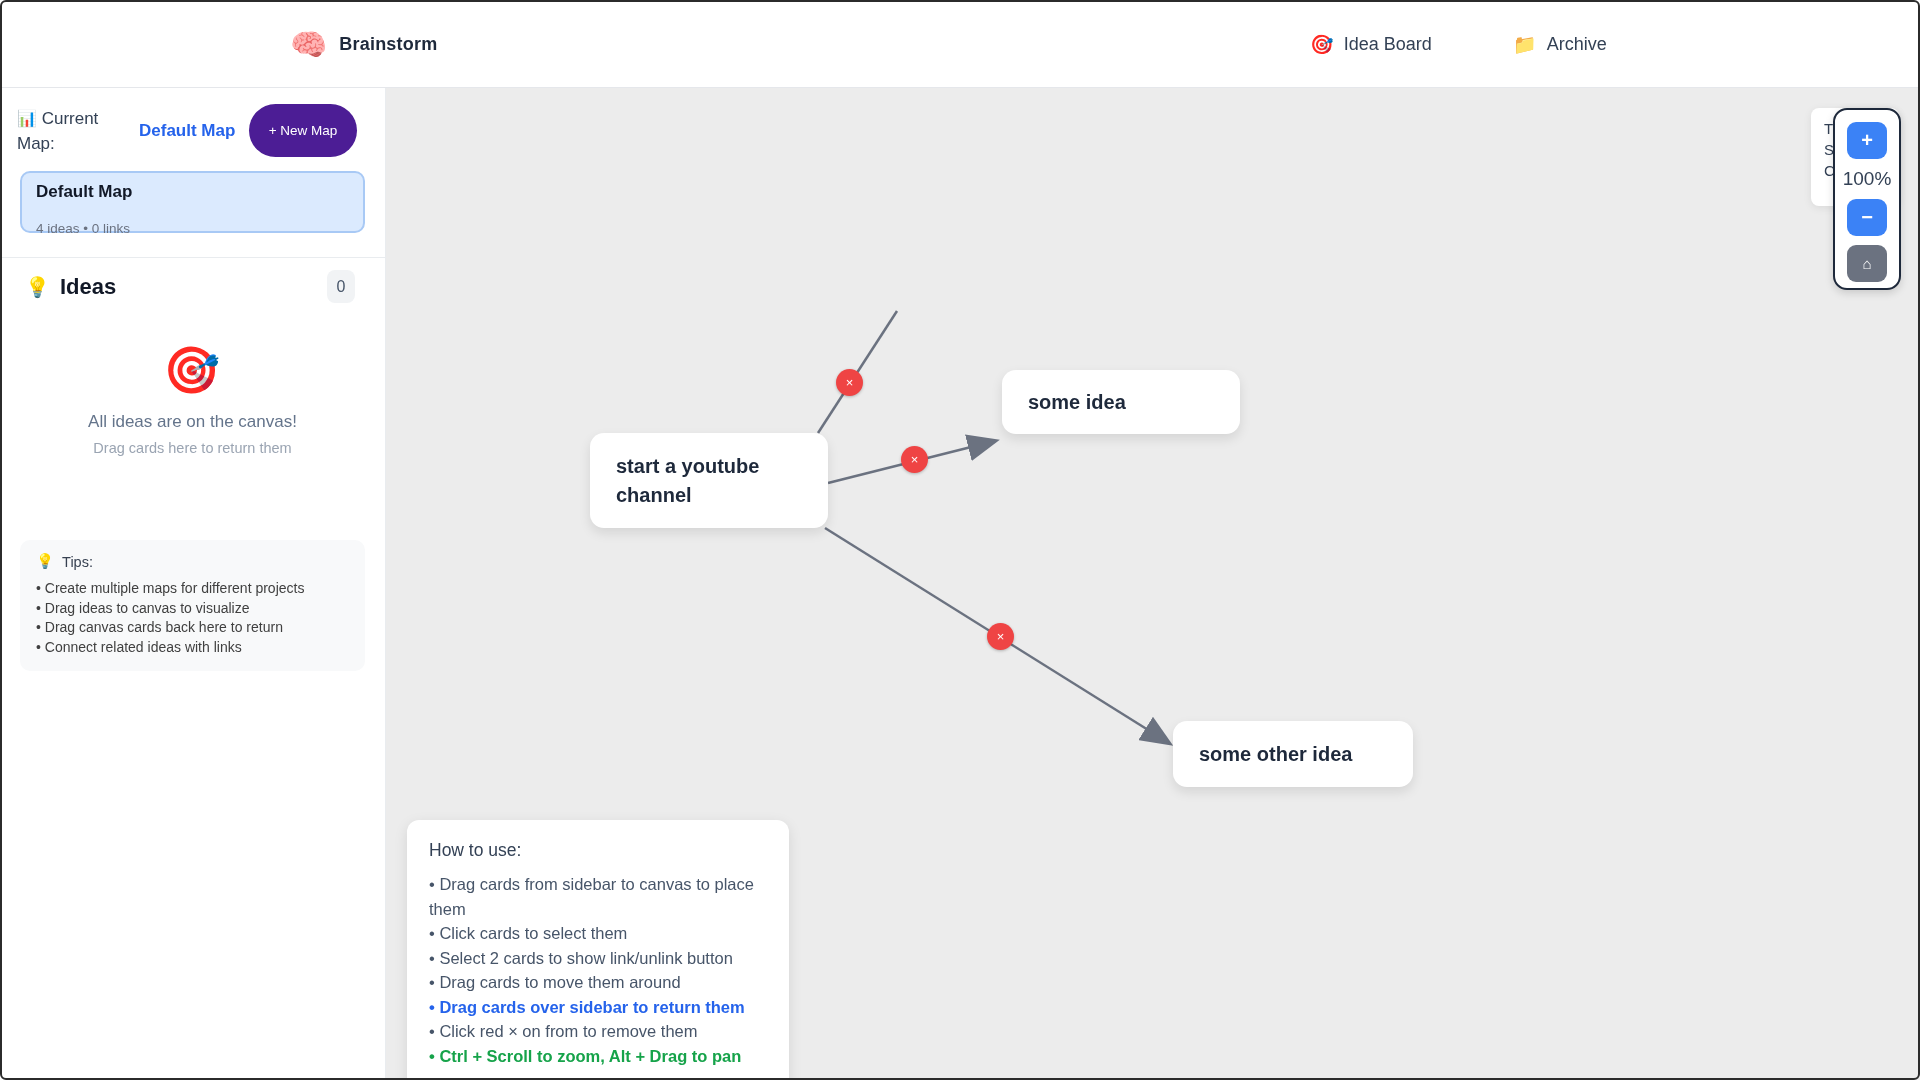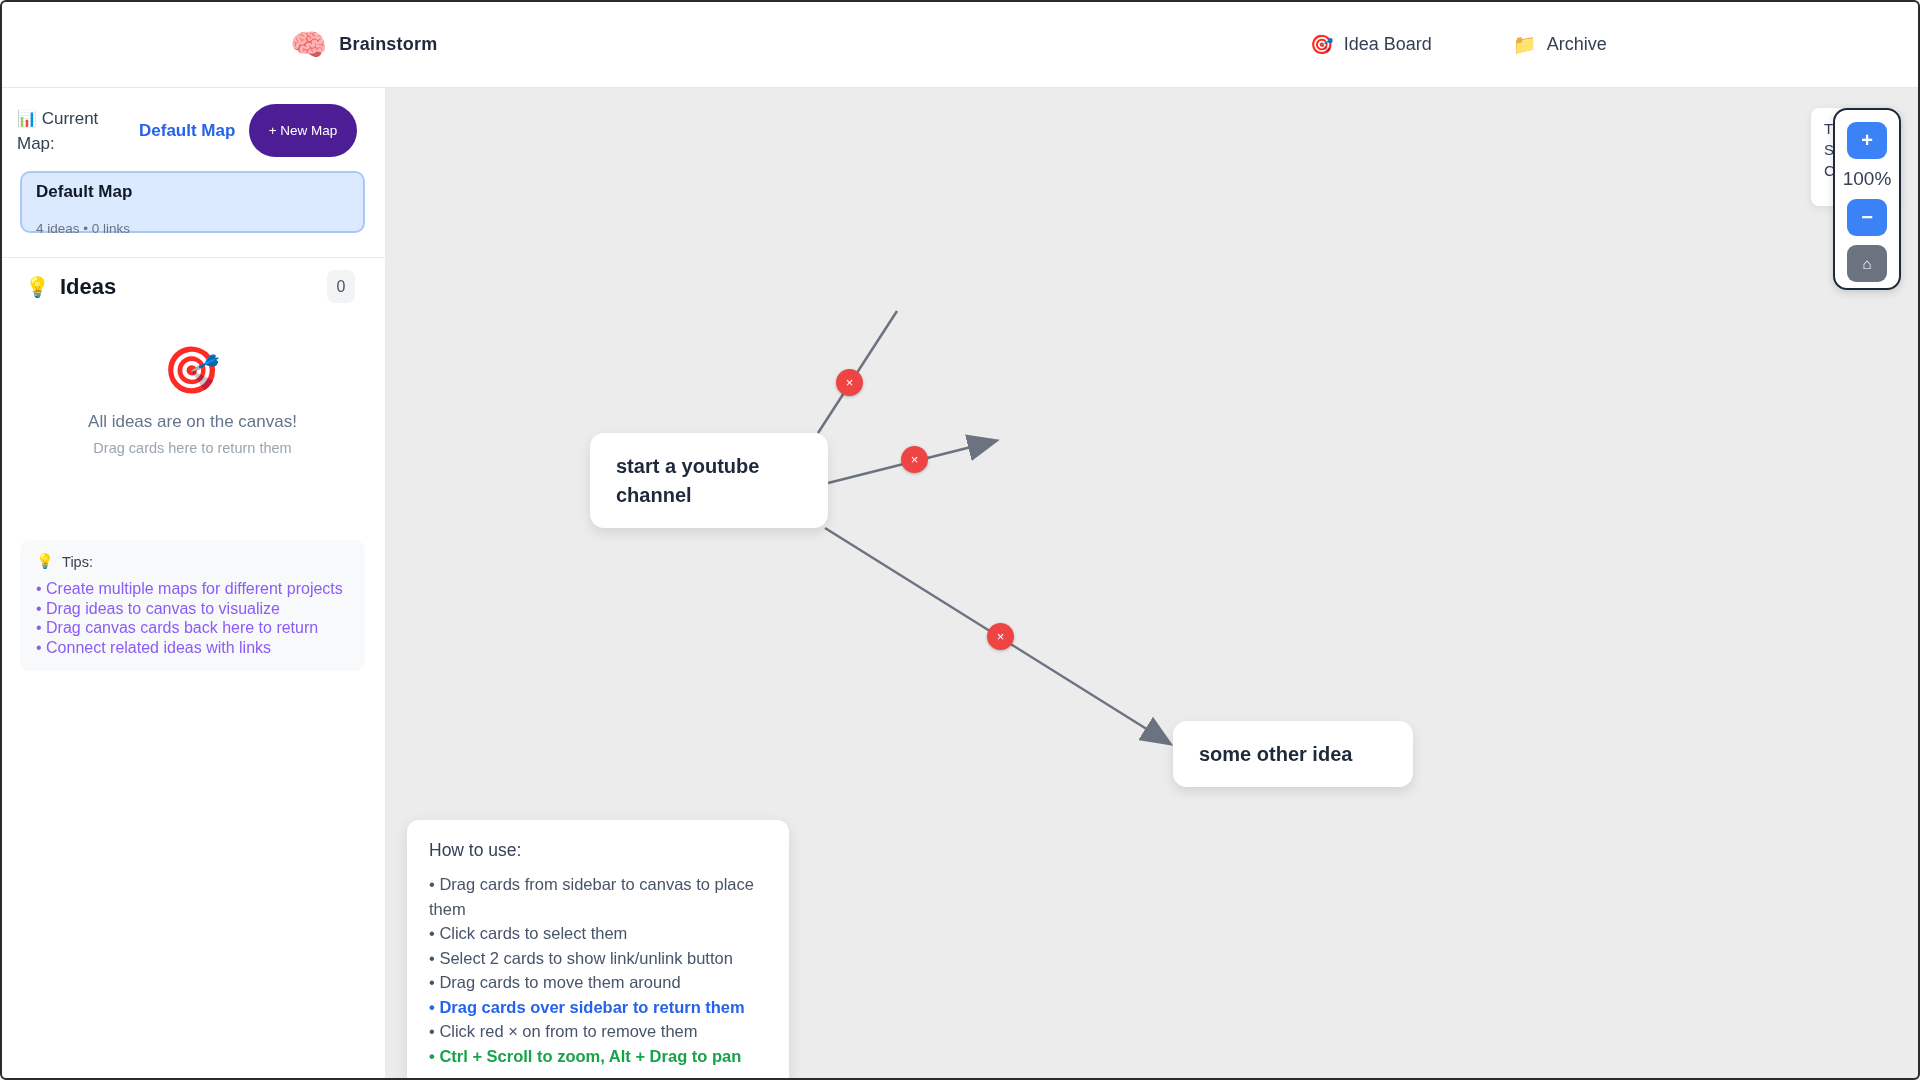--- a/index.html
+++ b/index.html
@@ -88,21 +88,21 @@
   }
   .empty-state .target { font-size: 46px; line-height: 60px; }
   .empty-state .msg { margin-top: 12px; font-size: 17px; color: #64748b; }
   .empty-state .hint { margin-top: 8px; font-size: 14.5px; color: #9aa4b2; }
   .tips-box {
     position: absolute; left: 20px; top: 452px; width: 345px;
     background: #f8f9fa; border-radius: 10px; padding: 13px 16px 14px;
   }
   .tips-box .tips-title { font-size: 14.5px; color: #374151; display: flex; gap: 8px; align-items: center; margin-bottom: 9px; }
   .tips-box ul { list-style: none; }
-  .tips-box li { font-size: 16px; color: #8b5cf6; line-height: 19.5px; }
+  .tips-box li { font-size: 14px; color: #404040; line-height: 19.5px; }
   .tips-box li::before { content: "• "; }
 
   
   .canvas {
     position: absolute; left: 385px; top: 88px; width: 1535px; height: 992px;
     background: #ececec; overflow: hidden;
   }
   .links-svg { position: absolute; left: 0; top: 0; }
   .idea-card {
     position: absolute; background: #ffffff; border-radius: 14px;
@@ -232,20 +232,23 @@
     <defs>
       <marker id="arrow" markerWidth="13" markerHeight="11" refX="11" refY="5.5" orient="auto">
         <path d="M0,0 L13,5.5 L0,11 z" fill="#6b7280"></path>
       </marker>
     </defs>
     <line x1="512" y1="223" x2="433" y2="345" stroke="#6b7280" stroke-width="2.5"></line>
     <line x1="443" y1="395" x2="610" y2="353" stroke="#6b7280" stroke-width="2.5" marker-end="url(#arrow)"></line>
     <line x1="440" y1="440" x2="784" y2="655" stroke="#6b7280" stroke-width="2.5" marker-end="url(#arrow)"></line>
   </svg>
 
+  <div class="idea-card card-someidea">
+    <span>some idea</span>
+  </div>
   <div class="idea-card card-youtube">
     <span>start a youtube channel</span>
   </div>
   <div class="idea-card card-otheridea">
     <span>some other idea</span>
   </div>
 
   <div class="link-remove rm-1">×</div>
   <div class="link-remove rm-2">×</div>
   <div class="link-remove rm-3">×</div>

